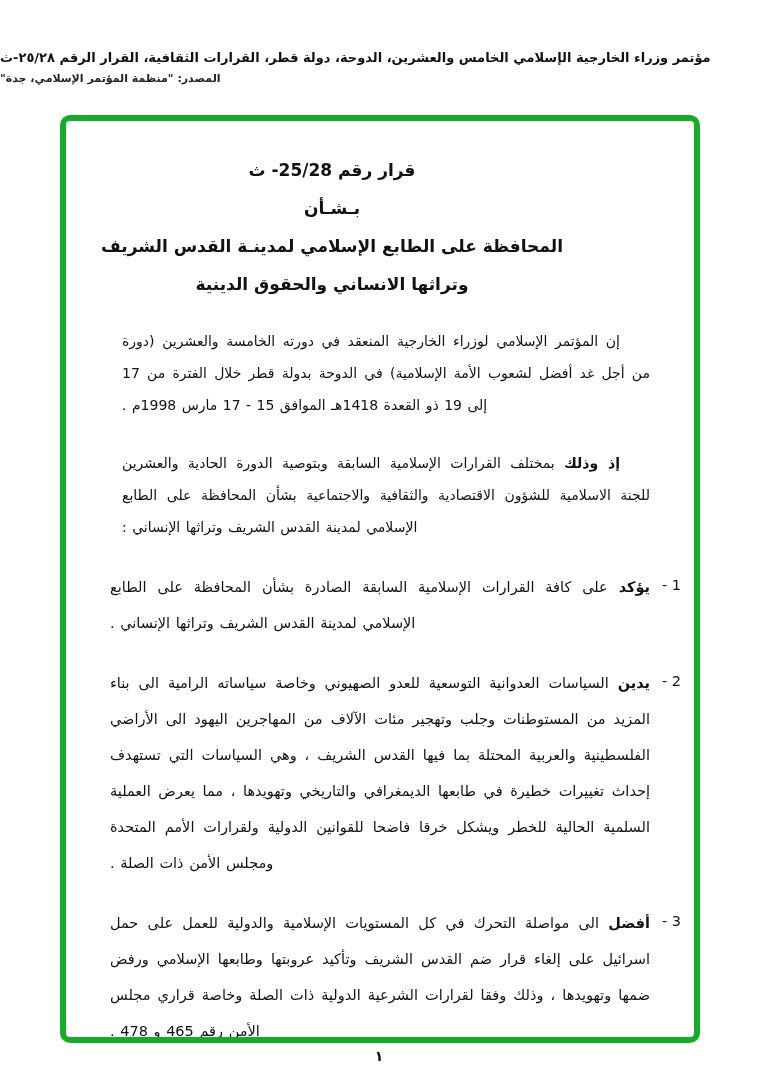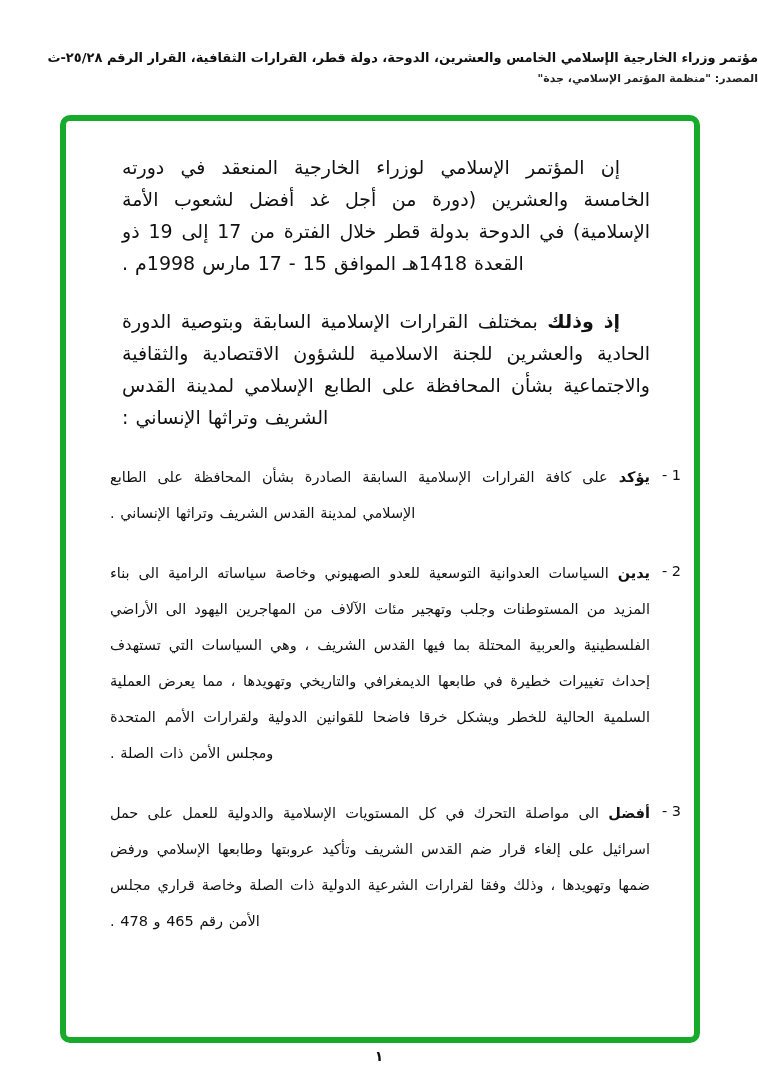--- a/index.html
+++ b/index.html
@@ -17,21 +17,21 @@
     width: 758px;
     height: 1078px;
     background: #ffffff;
   }
   
   .doc-header {
     position: absolute;
     top: 48px;
     left: 0;
     width: 100%;
-    text-align: right;
+    text-align: left;
     direction: rtl;
   }
   .doc-header .h1line {
     font-size: 13px;
     font-weight: bold;
     letter-spacing: 0.2px;
     line-height: 20px;
     white-space: nowrap;
   }
   .doc-header .h2line {
@@ -68,21 +68,21 @@
     text-align: center;
     font-weight: bold;
     font-size: 17px;
     line-height: 38px;
     margin-bottom: 22px;
     white-space: nowrap;
   }
   .title-block div { direction: rtl; }
   
   .para {
-    font-size: 19px;
+    font-size: 14px;
     line-height: 32px;
     text-align: justify;
     text-align-last: left;
     text-indent: 30px;
     margin: 0 0 26px 12px;
     word-spacing: 1px;
   }
   .lead { font-weight: bold; }
   
   .item {
@@ -122,20 +122,26 @@
 <div class="page">
 
   <div class="doc-header">
     <div class="h1line">مؤتمر وزراء الخارجية الإسلامي الخامس والعشرين، الدوحة، دولة قطر، القرارات الثقافية، القرار الرقم ٢٥/٢٨-ث</div>
     <div class="h2line">المصدر: "منظمة المؤتمر الإسلامي، جدة"</div>
   </div>
 
   <div class="green-frame">
     <div class="content">
 
+      <div class="title-block">
+        <div>قرار رقم 25/28- ث</div>
+        <div>بـشـأن</div>
+        <div>المحافظة على الطابع الإسلامي لمدينـة القدس الشريف</div>
+        <div>وتراثها الانساني والحقوق الدينية</div>
+      </div>
 
       <p class="para"><span class="lead"></span> <span>إن المؤتمر الإسلامي لوزراء الخارجية المنعقد في دورته الخامسة والعشرين (دورة من أجل غد أفضل لشعوب الأمة الإسلامية) في الدوحة بدولة قطر خلال الفترة من 17 إلى 19 ذو القعدة 1418هـ الموافق 15 - 17 مارس 1998م .</span></p>
 
       <p class="para"><span class="lead">إذ وذلك</span> <span>بمختلف القرارات الإسلامية السابقة وبتوصية الدورة الحادية والعشرين للجنة الاسلامية للشؤون الاقتصادية والثقافية والاجتماعية بشأن المحافظة على الطابع الإسلامي لمدينة القدس الشريف وتراثها الإنساني :</span></p>
 
       <div class="item">
         <div class="item-marker">1 -</div>
         <div class="item-text"><span class="lead">يؤكد</span> <span>على كافة القرارات الإسلامية السابقة الصادرة بشأن المحافظة على الطابع الإسلامي لمدينة القدس الشريف وتراثها الإنساني .</span></div>
       </div>
 

